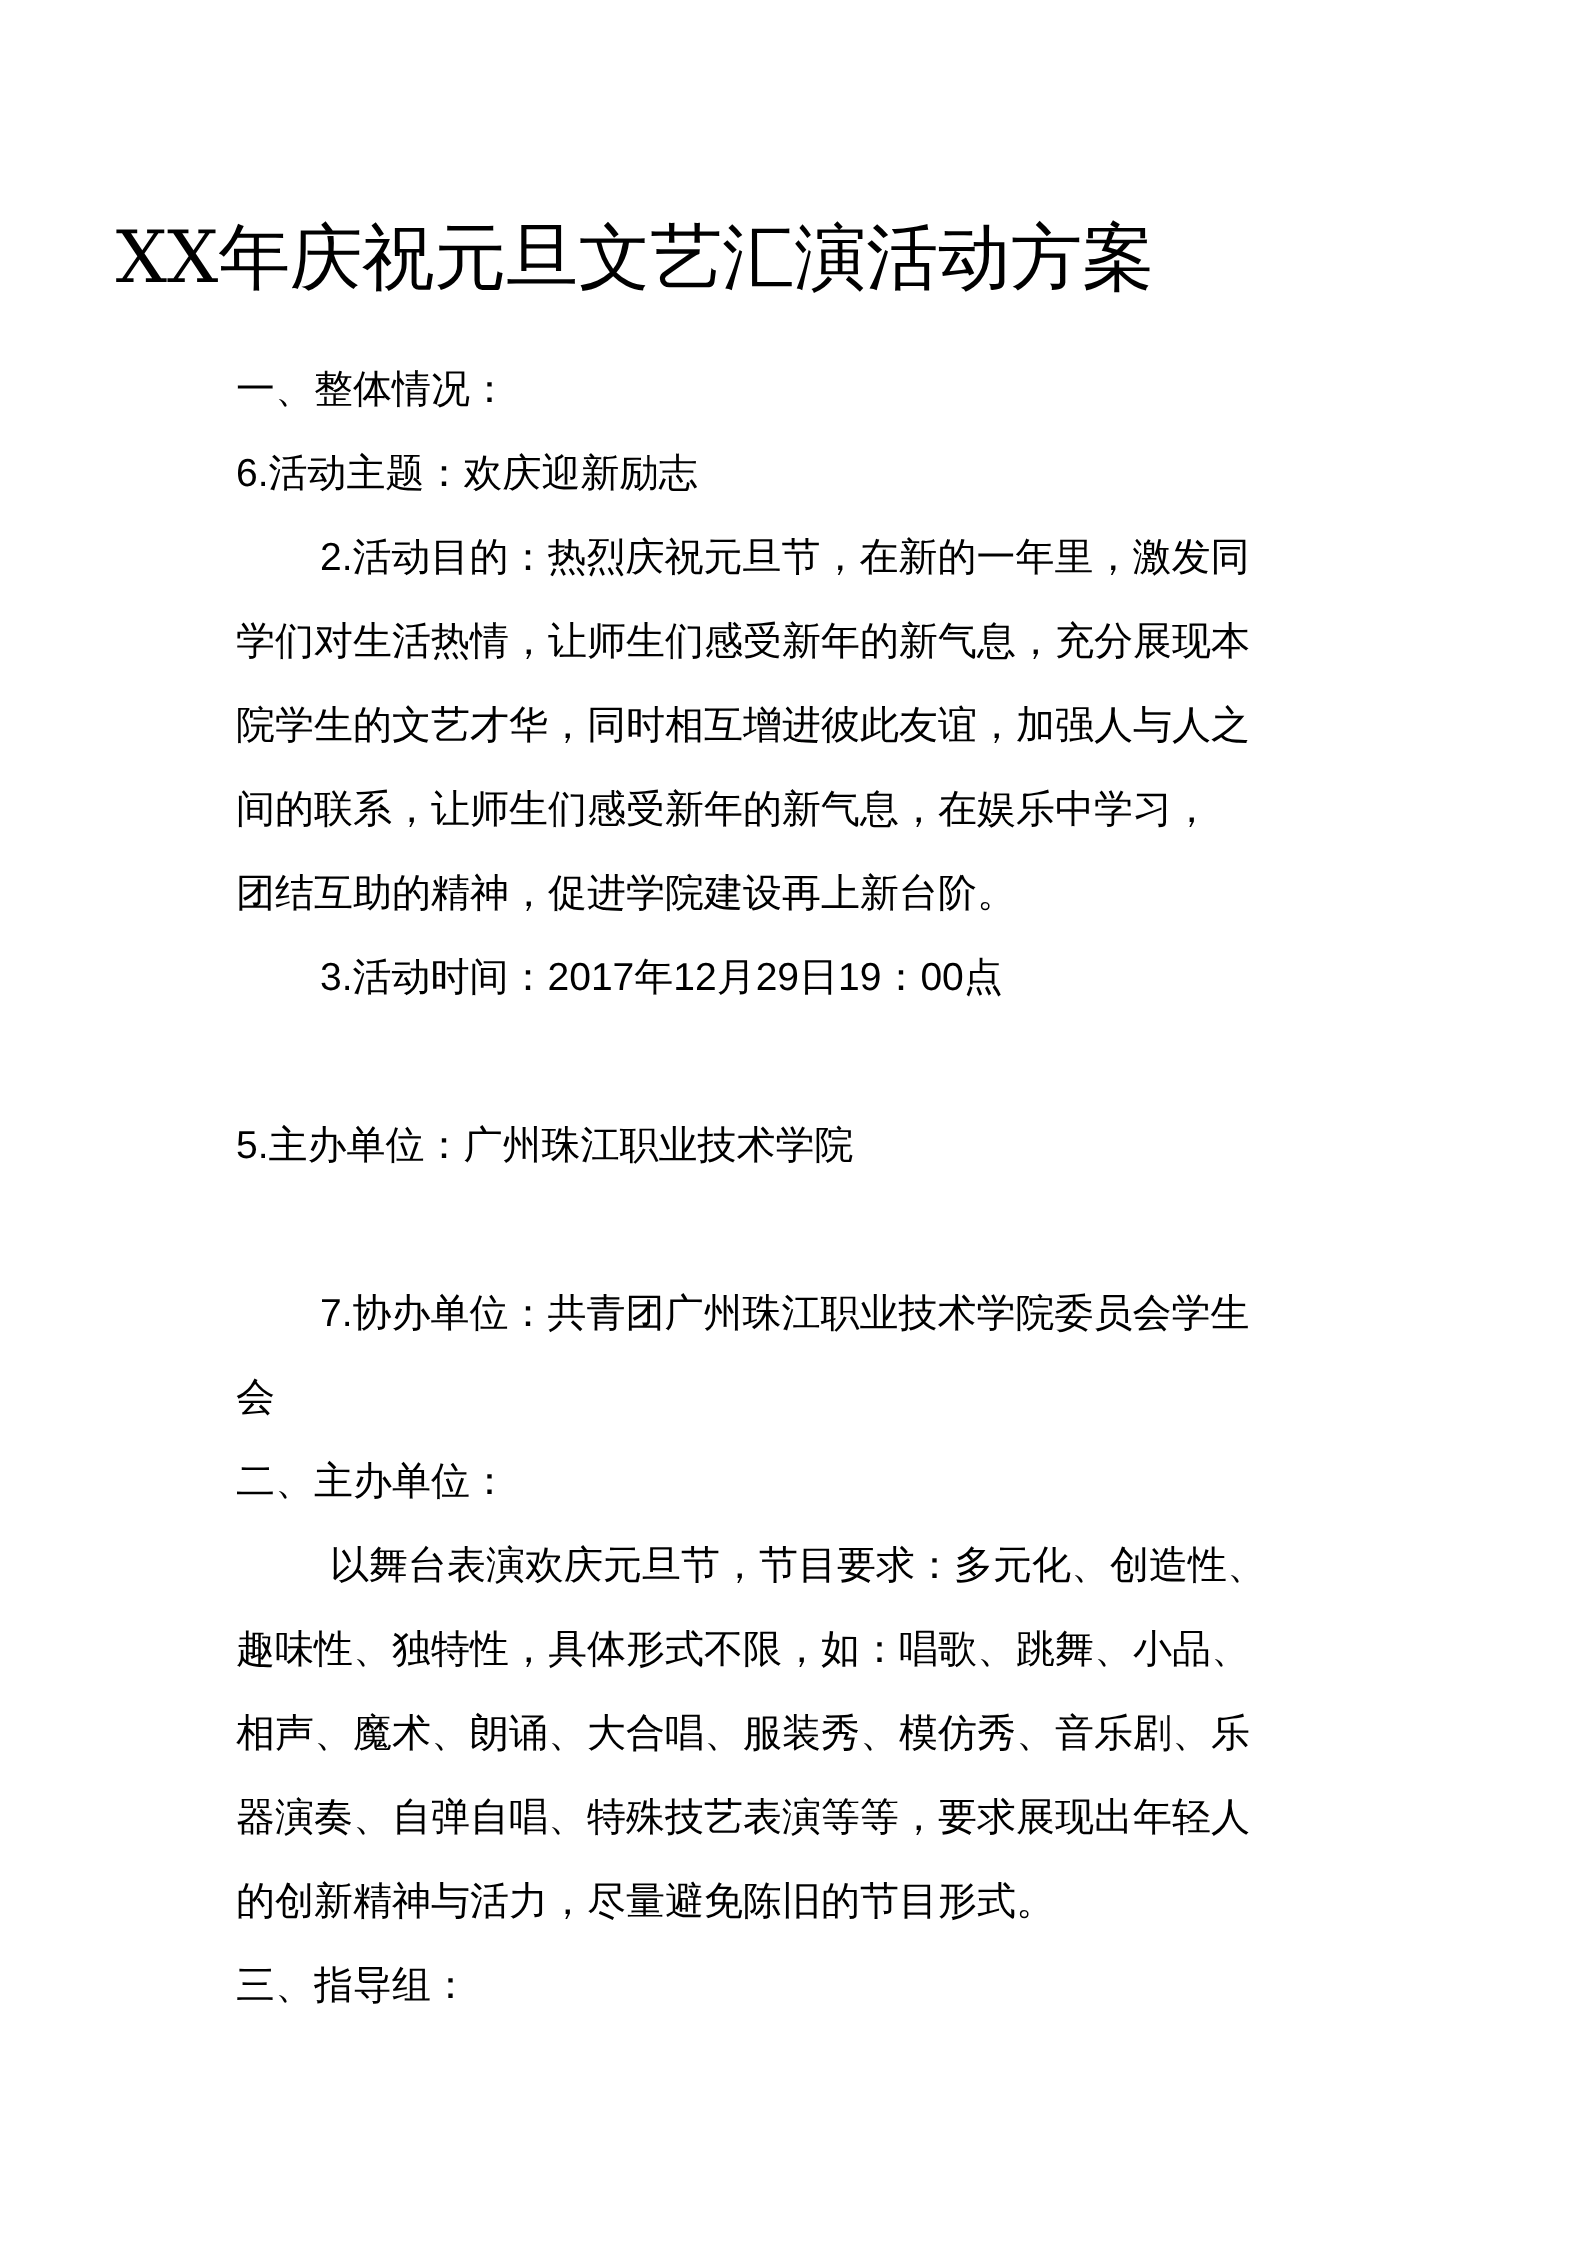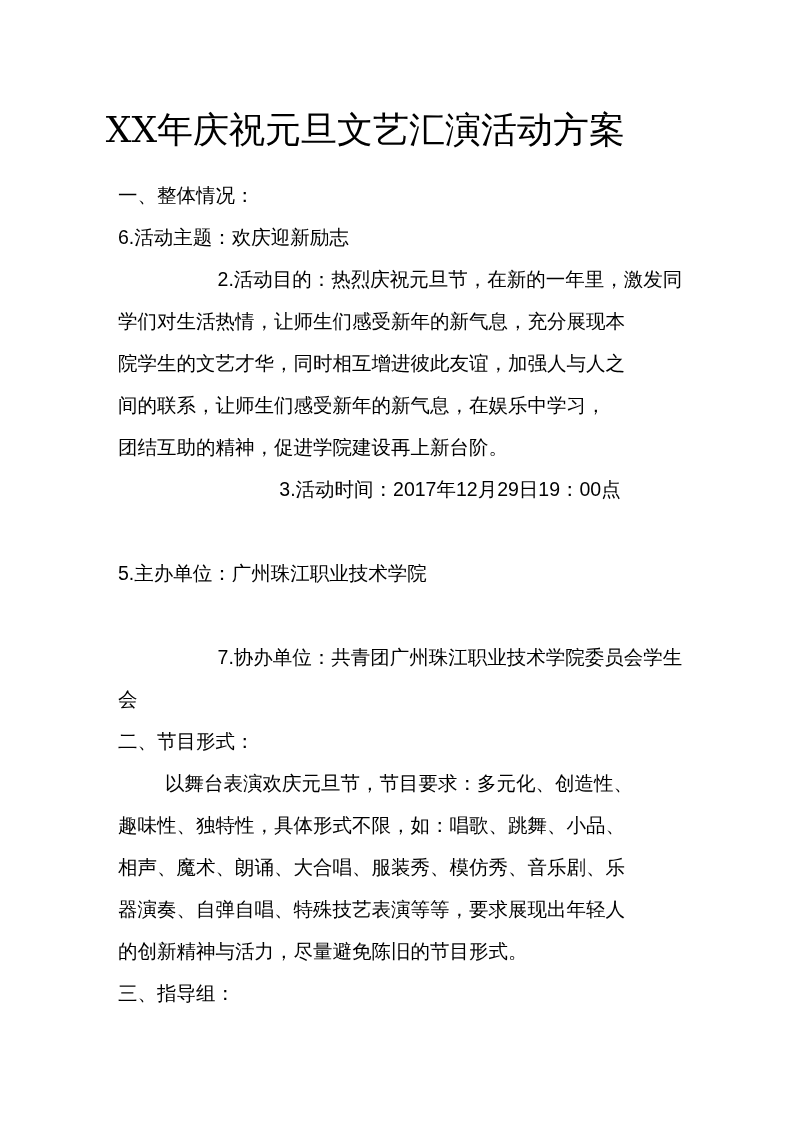--- a/index.html
+++ b/index.html
@@ -25,51 +25,50 @@
     .title {
       position: absolute;
       left: 0;
       top: 100px;
       width: 635px;
       text-align: center;
       font-size: 36px;
       line-height: 60px;
       letter-spacing: 0px;
       font-family: "DejaVu Serif", "Liberation Serif", serif;
-      margin-left: 48px;
     }
     .line {
       position: absolute;
       left: 118px;
       width: 580px;
       font-size: 19.5px;
       line-height: 26px;
       white-space: nowrap;
       font-family: Liberation Sans, sans-serif;
     }
-    .indent { left: 160px; text-align: center; }
+    .indent { left: 160px; }
     .indent2 { left: 165px; }
   </style>
 </head>
 <body>
 
 <div class="page">
   <div class="title">XX年庆祝元旦文艺汇演活动方案</div>
 
   <div class="line" style="top:182px">一、整体情况：</div>
   <div class="line" style="top:224px">6.活动主题：欢庆迎新励志</div>
   <div class="line indent" style="top:266px">2.活动目的：热烈庆祝元旦节，在新的一年里，激发同</div>
   <div class="line" style="top:350px">院学生的文艺才华，同时相互增进彼此友谊，加强人与人之</div>
   <div class="line" style="top:308px">学们对生活热情，让师生们感受新年的新气息，充分展现本</div>
   <div class="line" style="top:392px">间的联系，让师生们感受新年的新气息，在娱乐中学习，</div>
   <div class="line" style="top:434px">团结互助的精神，促进学院建设再上新台阶。</div>
   <div class="line indent" style="top:476px">3.活动时间：2017年12月29日19：00点</div>
   <div class="line" style="top:560px">5.主办单位：广州珠江职业技术学院</div>
   <div class="line indent" style="top:644px">7.协办单位：共青团广州珠江职业技术学院委员会学生</div>
   <div class="line" style="top:686px">会</div>
-  <div class="line" style="top:728px">二、节目形式：</div>
+  <div class="line" style="top:728px">二、主办单位：</div>
   <div class="line indent2" style="top:770px">以舞台表演欢庆元旦节，节目要求：多元化、创造性、</div>
   <div class="line" style="top:812px">趣味性、独特性，具体形式不限，如：唱歌、跳舞、小品、</div>
   <div class="line" style="top:854px">相声、魔术、朗诵、大合唱、服装秀、模仿秀、音乐剧、乐</div>
   <div class="line" style="top:896px">器演奏、自弹自唱、特殊技艺表演等等，要求展现出年轻人</div>
   <div class="line" style="top:938px">的创新精神与活力，尽量避免陈旧的节目形式。</div>
   <div class="line" style="top:980px">三、指导组：</div>
 </div>
 
 </body></html>

